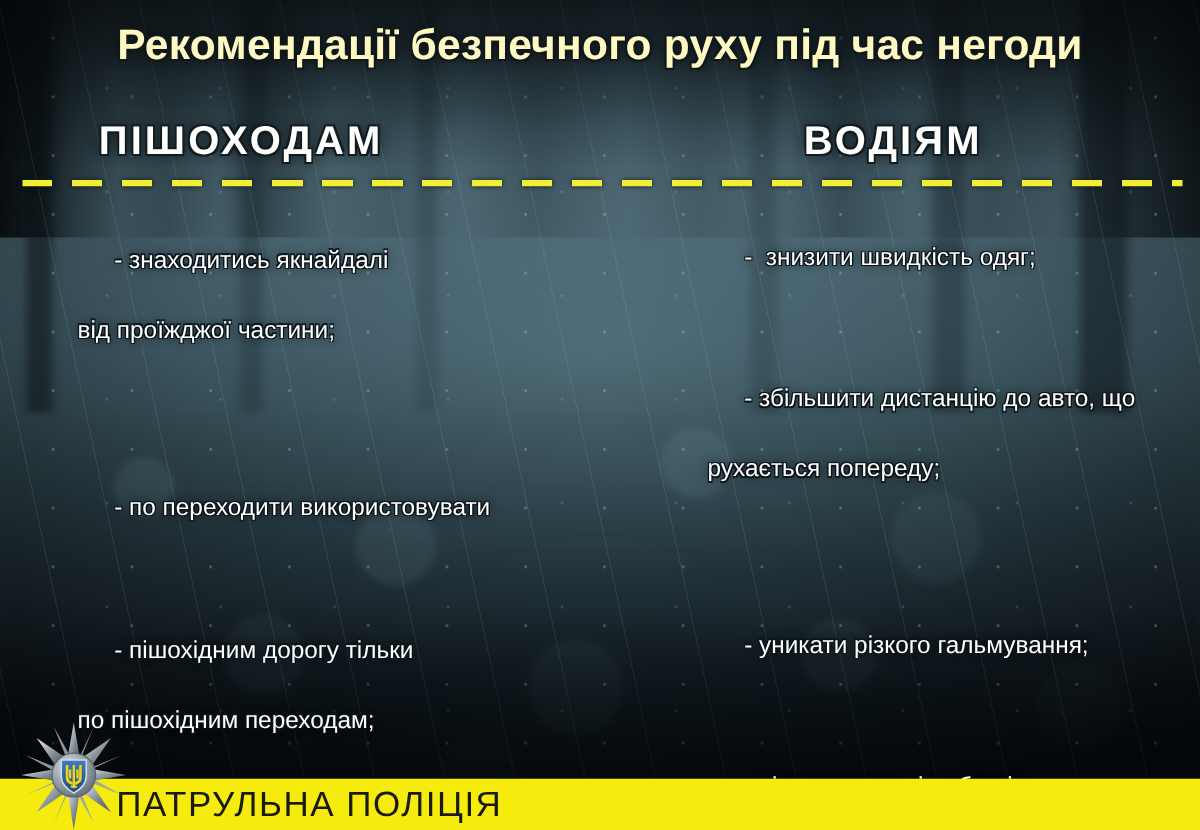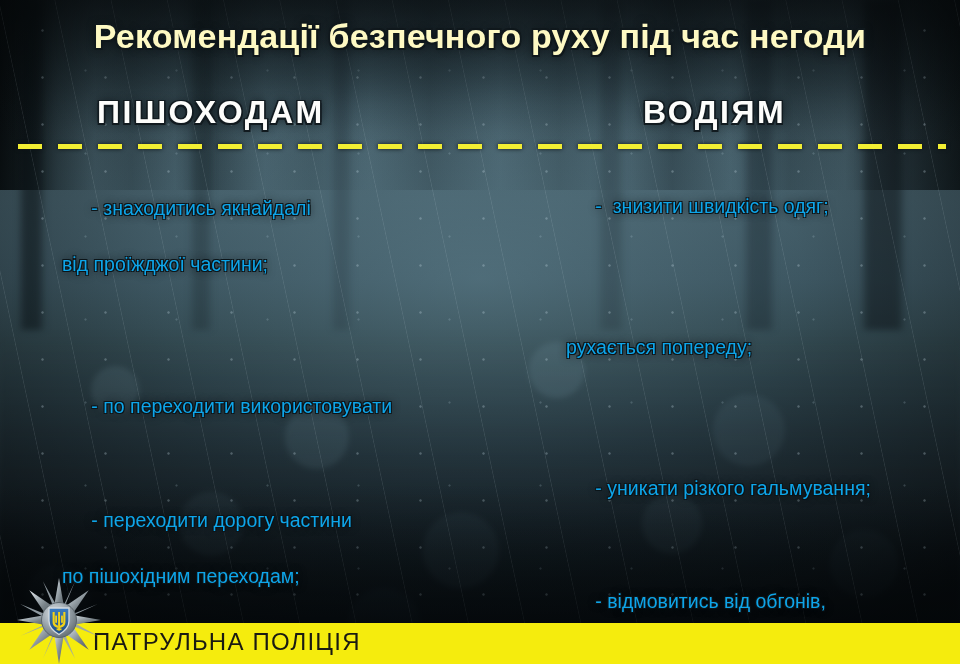--- a/index.html
+++ b/index.html
@@ -182,29 +182,29 @@
     letter-spacing: 2.5px;
     color: #fdfdfb;
     text-shadow:
       -1.5px -1.5px 0 #121b20,
        1.5px -1.5px 0 #121b20,
       -1.5px  1.5px 0 #121b20,
        1.5px  1.5px 0 #121b20,
        0 0 10px rgba(8,14,18,0.9);
     white-space: nowrap;
   }
-  #head-left  { left: 97px; }
+  #head-left  { left: 79px; }
   #head-right { left: 643px; }
 
   .column { position: absolute; }
   #col-left  { left: 48px;  top: 166px; width: 470px; }
   #col-right { left: 552px; top: 164px; width: 400px; }
 
   .bullet {
-    color: #0ea5e9;
+    color: #ffffff;
     font-size: 19.5px;
     line-height: 28px;
     text-shadow:
       -1px -1px 0 rgba(12,20,24,0.95),
        1px -1px 0 rgba(12,20,24,0.95),
       -1px  1px 0 rgba(12,20,24,0.95),
        1px  1px 0 rgba(12,20,24,0.95),
        0 0 8px rgba(8,14,18,0.85);
     white-space: pre;
   }
@@ -218,21 +218,21 @@
     left: 0;
     top: 623px;
     width: 960px;
     height: 41px;
     background: #f5ec0d;
   }
   #bar-label {
     position: absolute;
     left: 93px;
     top: 628px;
-    font-size: 24px;
+    font-size: 28px;
     font-weight: normal;
     letter-spacing: 1.2px;
     color: #1a1a12;
     white-space: nowrap;
   }
 
   
   #badge {
     position: absolute;
     left: 17px;
@@ -272,33 +272,34 @@
       <div class="bullet">
         <span>- знаходитись якнайдалі</span>
         <span class="cont">від проїжджої частини;</span>
       </div>
 
       <div class="bullet">
         <span>- по переходити використовувати</span>
       </div>
 
       <div class="bullet">
-        <span>- переходити дорогу частини</span>
+        <span>- пішохідним дорогу тільки</span>
         <span class="cont">по пішохідним переходам;</span>
       </div>
 
     </div>
 
     <div id="col-right" class="column">
 
       <div class="bullet">
         <span>-  знизити швидкість одяг;</span>
       </div>
 
       <div class="bullet">
+        <span>- збільшити дистанцію до авто, що</span>
         <span class="cont">рухається попереду;</span>
       </div>
 
       <div class="bullet">
         <span>- уникати різкого гальмування;</span>
       </div>
 
       <div class="bullet">
         <span>- відмовитись від обгонів,</span>
         

